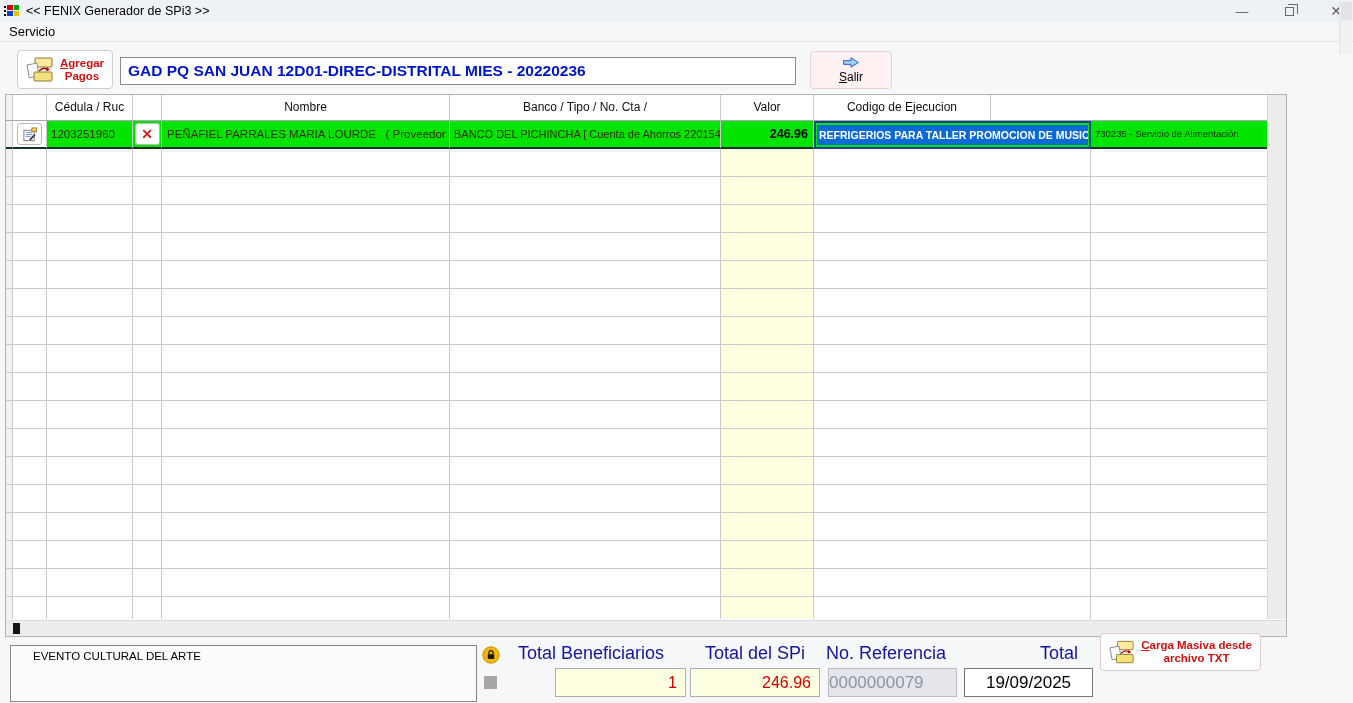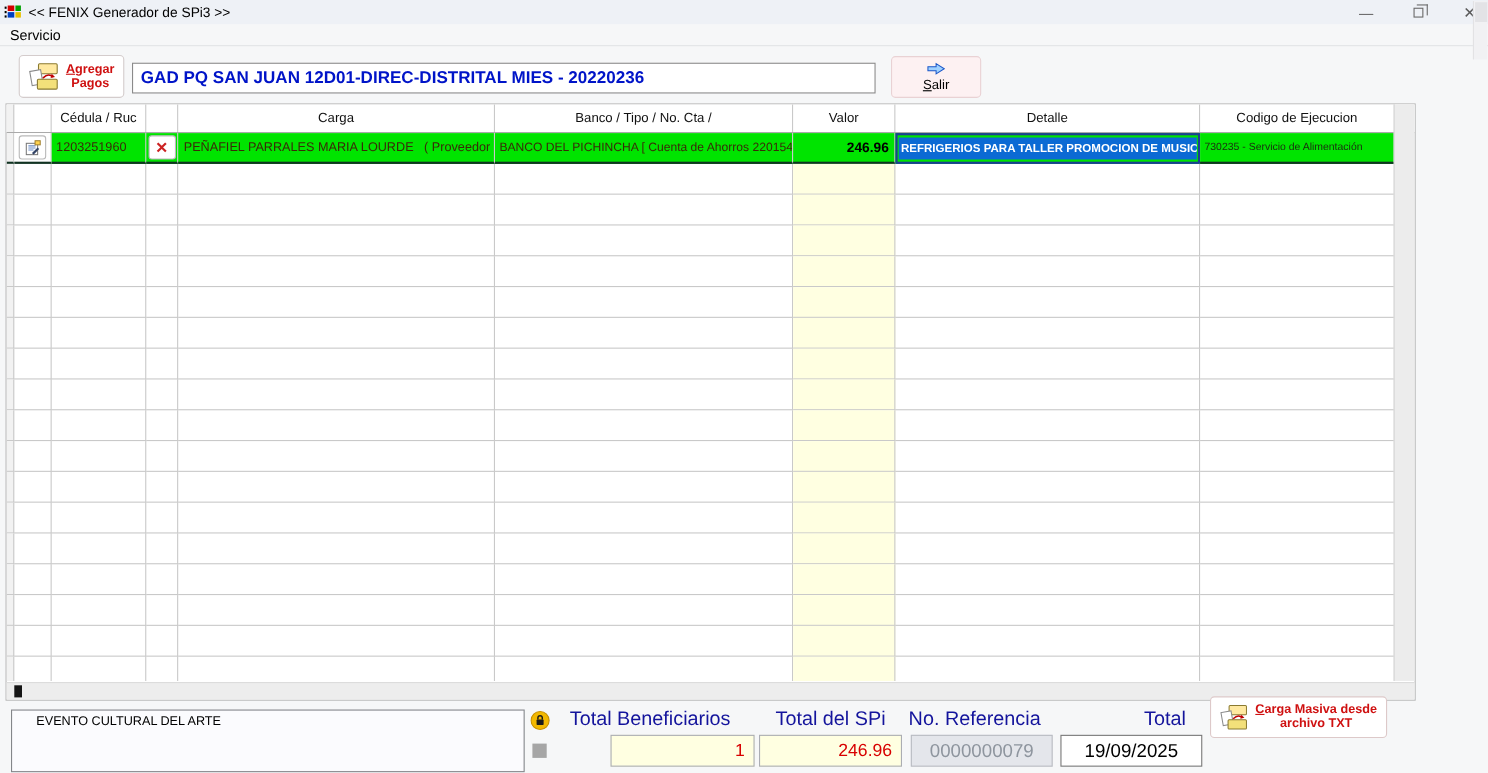--- a/index.html
+++ b/index.html
@@ -71,21 +71,21 @@
   
   .notes { position:absolute; left:10px; top:645px; width:467px; height:57px; background:#fbfbfe; border:1px solid #84868a; font-size:11.5px; padding:4px 22px; color:#000; }
   .notes-scroll { position:absolute; right:1px; top:1px; width:13px; height:53px; background:#f1f1f3; border-left:1px solid #e2e2e4; }
   .notes-thumb { position:absolute; left:1px; top:1px; width:11px; height:18px; background:#e3e3e6; }
   .lock-wrap { position:absolute; left:482px; top:646px; width:18px; height:18px; }
   .gray-square { position:absolute; left:484px; top:676px; width:13px; height:13px; background:#a6a6a6; }
   .f-label { position:absolute; top:643px; font-size:18px; color:var(--navy,#14149c); white-space:nowrap; }
   .f-box { position:absolute; top:668px; height:29px; border:1px solid #abadb3; font-size:16px; line-height:27px; }
   .box-tb { left:555px; width:131px; background:var(--pale-yellow,#ffffe1); color:var(--val-red,#d80000); text-align:right; padding-right:8px; }
   .box-spi { left:690px; width:130px; background:var(--pale-yellow,#ffffe1); color:var(--val-red,#d80000); text-align:right; padding-right:8px; }
-  .box-ref { left:828px; width:129px; background:#e4e6eb; border-color:#b9bcc2; color:#8e959e; text-align:center; font-size:17px; }
+  .box-ref { left:828px; width:129px; background:#e4e6eb; border-color:#b9bcc2; color:#8e959e; font-size:17px; }
   .box-fecha { left:964px; width:129px; background:#fff; border-color:#777; color:#000; text-align:center; font-size:17px; }
 </style>
 </head>
 <body>
 
 <div class="titlebar">
   <svg class="app-icon" viewBox="0 0 16 16">
     <rect x="0" y="3" width="2" height="2" fill="#000"></rect>
       <rect x="0" y="7" width="2" height="2" fill="#000"></rect>
       <rect x="0" y="11" width="2" height="2" fill="#000"></rect>
@@ -128,24 +128,23 @@
   </svg>
   <span class="salir-text">Salir</span>
 </div>
 
 <div class="grid-wrap">
   <div class="grid-header">
     <div class="hcell col-gutter"></div>
     <div class="hcell col-icon"></div>
     <div class="hcell col-cedula">Cédula / Ruc</div>
     <div class="hcell col-x"></div>
-    <div class="hcell col-nombre">Carga</div>
+    <div class="hcell col-nombre">Nombre</div>
     <div class="hcell col-banco">Banco / Tipo / No. Cta /</div>
     <div class="hcell col-valor">Valor</div>
-    <div class="hcell col-detalle">Detalle</div>
     <div class="hcell col-codigo">Codigo de Ejecucion</div>
   </div>
 
   <div class="grid-rows" id="grid-rows">
     <div class="row data-row">
       <div class="cell col-gutter"></div>
       <div class="cell col-icon">
         <span class="mini-btn">
           <svg width="16" height="15" viewBox="0 0 16 16">
             <rect x="1.5" y="3.5" width="11" height="11" fill="#fff" stroke="#777"></rect>

